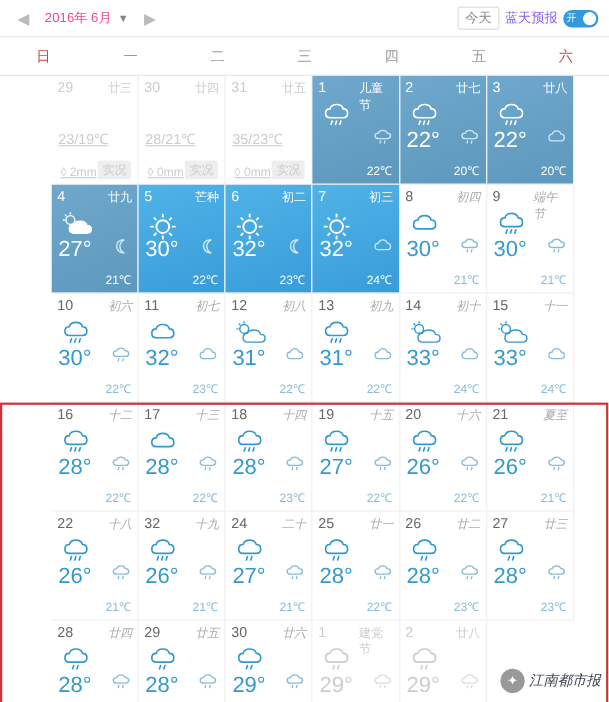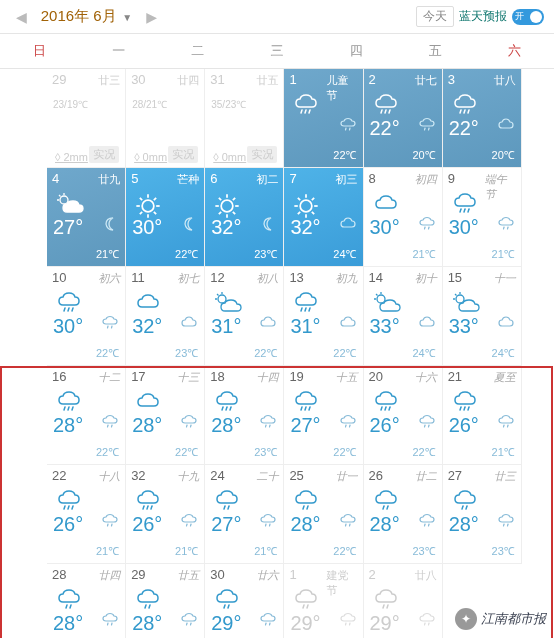--- a/index.html
+++ b/index.html
@@ -1,42 +1,42 @@
 <!DOCTYPE html>
 <html><head>
 <meta charset="utf-8">
 <style>
 *{margin:0;padding:0;box-sizing:border-box;}
 body{font-family:"Microsoft YaHei",Arial,sans-serif;background:#fff;width:554px;overflow:hidden;}
 .header{display:flex;align-items:center;justify-content:space-between;padding:6px 10px;border-bottom:1px solid #e5e5e5;font-size:13px;color:#666;}
 .header-left{display:flex;align-items:center;gap:8px;}
 .nav-arrow{color:#bbb;font-size:14px;cursor:pointer;padding:0 6px;}
-.month-label{color:#a16207;font-size:15px;}
+.month-label{color:#ec4899;font-size:12px;}
 .dropdown-arrow{color:#888;font-size:10px;margin-left:2px;}
 .header-right{display:flex;align-items:center;gap:5px;font-size:12px;}
 .today-btn{border:1px solid #ddd;border-radius:2px;padding:1px 6px;color:#888;cursor:pointer;}
-.blue-text{color:#0f766e;}
+.blue-text{color:#8b5cf6;}
 .toggle{display:inline-flex;align-items:center;background:#3399dd;border-radius:8px;width:32px;height:16px;position:relative;}
 .toggle-knob{width:12px;height:12px;background:#fff;border-radius:50%;position:absolute;right:2px;}
 .toggle-text{color:#fff;font-size:9px;position:absolute;left:3px;}
 .weekday-row{display:flex;border-bottom:1px solid #e5e5e5;}
 .weekday{flex:1;text-align:center;padding:8px 0;font-size:13px;color:#999;}
 .weekday:first-child,.weekday:last-child{color:#c44;}
 .grid{display:flex;flex-wrap:wrap;padding-left:47px;}
 .cell{width:79.14px;height:99px;border-right:1px solid #eee;border-bottom:1px solid #eee;position:relative;padding:4px;font-size:11px;}
 .cell.gray{color:#ccc;}
 .cell.blue{background:linear-gradient(160deg,#4fb3e8,#3a9cd8);color:#fff;}
 .cell.bluebox{background:linear-gradient(160deg,#6fa8cc,#5d98bd);color:#fff;}
 .cell .daynum{position:absolute;top:3px;left:5px;font-size:13px;}
 .cell .lunar{position:absolute;top:4px;right:5px;font-size:11px;margin-left:42px;}
 .cell .wicon{position:absolute;left:8px;top:24px;font-size:24px;}
 .cell .wicon-sm{position:absolute;right:6px;top:48px;font-size:16px;}
 .cell .hi{position:absolute;left:6px;top:48px;font-size:20px;font-weight:400;}
 .cell .lo{position:absolute;right:6px;bottom:5px;font-size:11px;}
-.cell.observed .obs1{position:absolute;left:6px;top:28px;font-size:10px;}
+.cell.observed .obs1{position:absolute;left:6px;top:48px;font-size:13px;text-decoration:underline;}
 .cell.observed .obs2{position:absolute;left:8px;bottom:4px;font-size:11px;text-decoration:underline;}
 .cell.observed .obs3{position:absolute;right:6px;bottom:4px;font-size:11px;background:rgba(200,200,200,0.3);padding:1px 4px;border-radius:2px;}
 .cell.gray .wicon,.cell.gray .hi,.cell.gray .lo{color:#ccc;}
 .cell.normal .wicon,.cell.normal .hi{color:#3399cc;}
 .cell.normal .wicon-sm{color:#88bbd8;}
 .cell.normal .lo{color:#88bbd8;}
 .cell.normal .daynum{color:#666;}
 .cell.normal .lunar{color:#aaa;font-style:italic;}
 .redbox{position:absolute;border:2px solid #cc3333;pointer-events:none;}
 .watermark{position:absolute;right:8px;bottom:8px;display:flex;align-items:center;gap:4px;opacity:0.85;}

